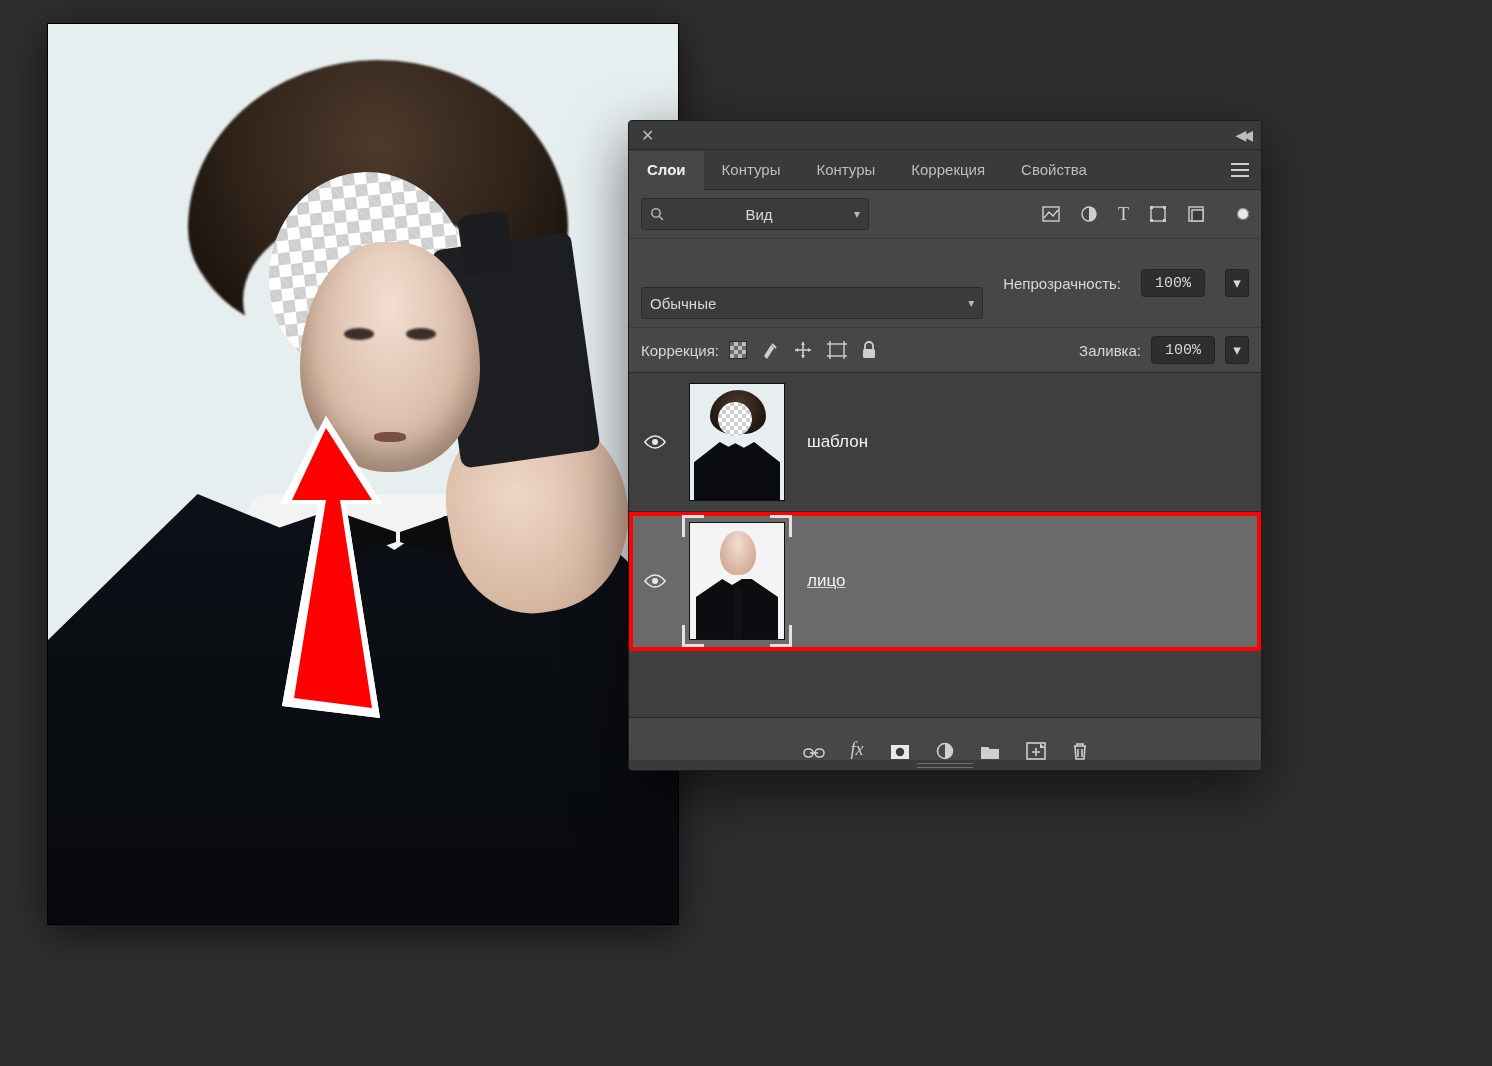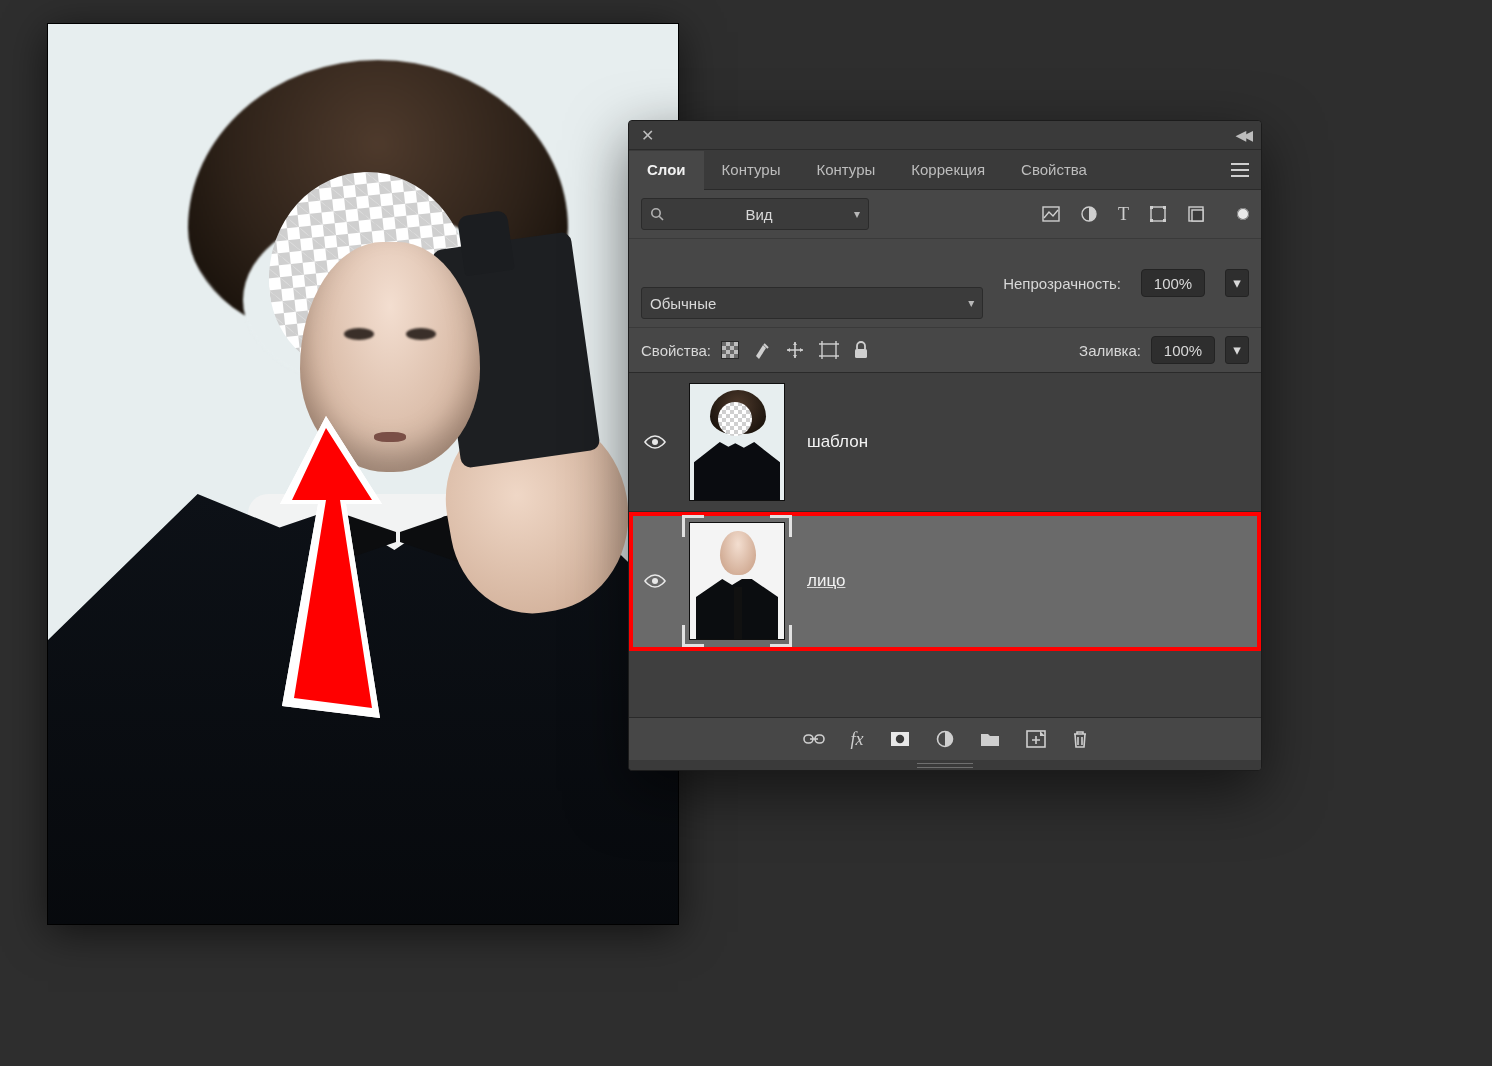--- a/index.html
+++ b/index.html
@@ -125,21 +125,21 @@
     height:30px;padding:0 8px;color:var(--text);cursor:pointer;font-size:15px;
   }
   .select .chev{font-size:12px;opacity:.8;}
   .filter-row .select{width:210px;gap:6px;}
   .filter-row .select .mag{opacity:.8;}
   .filter-icons{margin-left:auto;display:flex;gap:20px;align-items:center;color:var(--text-dim);}
   .filter-icons span{cursor:pointer;}
   .dot{width:12px;height:12px;border-radius:50%;background:#e8e8e8;box-shadow:0 0 0 1px #777 inset;margin-left:12px;}
   .blend-row .select{flex:1;max-width:420px;margin-top:40px;}
   .label{color:var(--text);}
-  .pct{background:#2e2e2e;border:1px solid #232323;border-radius:4px;height:26px;width:62px;display:flex;align-items:center;justify-content:center;font-size:15px;}
+  .pct{background:#2e2e2e;border:1px solid #232323;border-radius:4px;height:26px;width:62px;display:flex;align-items:center;justify-content:center;font-size:15px;font-family:Liberation Mono, monospace;}
   .mini-chev{width:22px;height:26px;display:flex;align-items:center;justify-content:center;border:1px solid #232323;border-radius:3px;background:#2e2e2e;cursor:pointer;}
   .lock-row{gap:10px;border-bottom:1px solid var(--divider);}
   .lock-icons{display:flex;gap:14px;align-items:center;color:var(--text-dim);}
   .lock-icons span{cursor:pointer;}
   .lock-icons .checker-ic{
     width:16px;height:16px;display:inline-block;
     background:
       linear-gradient(45deg,#bdbdbd 25%,transparent 25%,transparent 75%,#bdbdbd 75%),
       linear-gradient(45deg,#bdbdbd 25%,#6b6b6b 25%,#6b6b6b 75%,#bdbdbd 75%);
     background-size:8px 8px;background-position:0 0,4px 4px;border:1px solid #2a2a2a;
@@ -179,21 +179,21 @@
   }
   .thumb.template .tsuit{position:absolute;left:4px;bottom:0;width:86px;height:58px;background:#0a0c10;clip-path:polygon(0 35%,30% 0,40% 8%,48% 2%,58% 10%,70% 0,100% 35%,100% 100%,0 100%);}
   .thumb.template .thair{position:absolute;left:20px;top:6px;width:56px;height:44px;background:radial-gradient(ellipse at 50% 35%,#4e3a2c,#1c140d 80%,transparent 82%);border-radius:50% 50% 40% 40%/60% 60% 40% 40%;}
   .thumb.face{background:#f4f4f4;}
   .thumb.face .fhead{position:absolute;left:30px;top:8px;width:36px;height:44px;background:radial-gradient(ellipse at 50% 30%,#f3ded0,#c79c82);border-radius:48% 48% 45% 45%/55% 55% 45% 45%;}
   .thumb.face .fsuit{position:absolute;left:6px;bottom:0;width:82px;height:60px;background:#0b0d10;clip-path:polygon(0 30%,32% 0,44% 10%,56% 0,68% 0,100% 30%,100% 100%,0 100%);}
   .thumb.face .ftie{position:absolute;left:44px;bottom:0;width:8px;height:52px;background:#111;}
   .layer .name{color:var(--text-bright);font-size:17px;}
   .layers-empty{height:66px;background:var(--panel-darker);}
   .panel-footer{
-    display:flex;gap:26px;align-items:center;justify-content:center;
+    display:flex;gap:26px;align-items:flex-end;justify-content:center;
     height:42px;border-top:1px solid var(--divider);background:var(--panel-bg);color:#cfcfcf;
   }
   .panel-footer span{cursor:pointer;}
   .resize-grip{
     height:10px;background:var(--panel-header);border-radius:0 0 4px 4px;display:flex;justify-content:center;align-items:center;
   }
   .resize-grip div{width:56px;height:3px;border-top:1px solid #6f6f6f;border-bottom:1px solid #6f6f6f;}
   svg{display:block;}
 </style>
 </head>
@@ -294,21 +294,21 @@
       <div class="select">
         <span>Обычные</span>
         <span class="chev">▾</span>
       </div>
       <span class="label">Непрозрачность:</span>
       <div class="pct">100%</div>
       <div class="mini-chev">▾</div>
     </div>
 
     <div class="panel-row lock-row">
-      <span class="label">Свойства:</span>
+      <span class="label">Коррекция:</span>
       <div class="lock-icons">
         <span class="checker-ic"></span>
         <span>
           <svg width="18" height="18" viewBox="0 0 18 18">
               <path d="M3 15 L10 4 L13 7 L6 18z" fill="#cfcfcf"></path>
               <path d="M11 3l4 4" stroke="#cfcfcf" stroke-width="2"></path>
             </svg>
         </span>
         <span>
           <svg width="20" height="20" viewBox="0 0 20 20">

